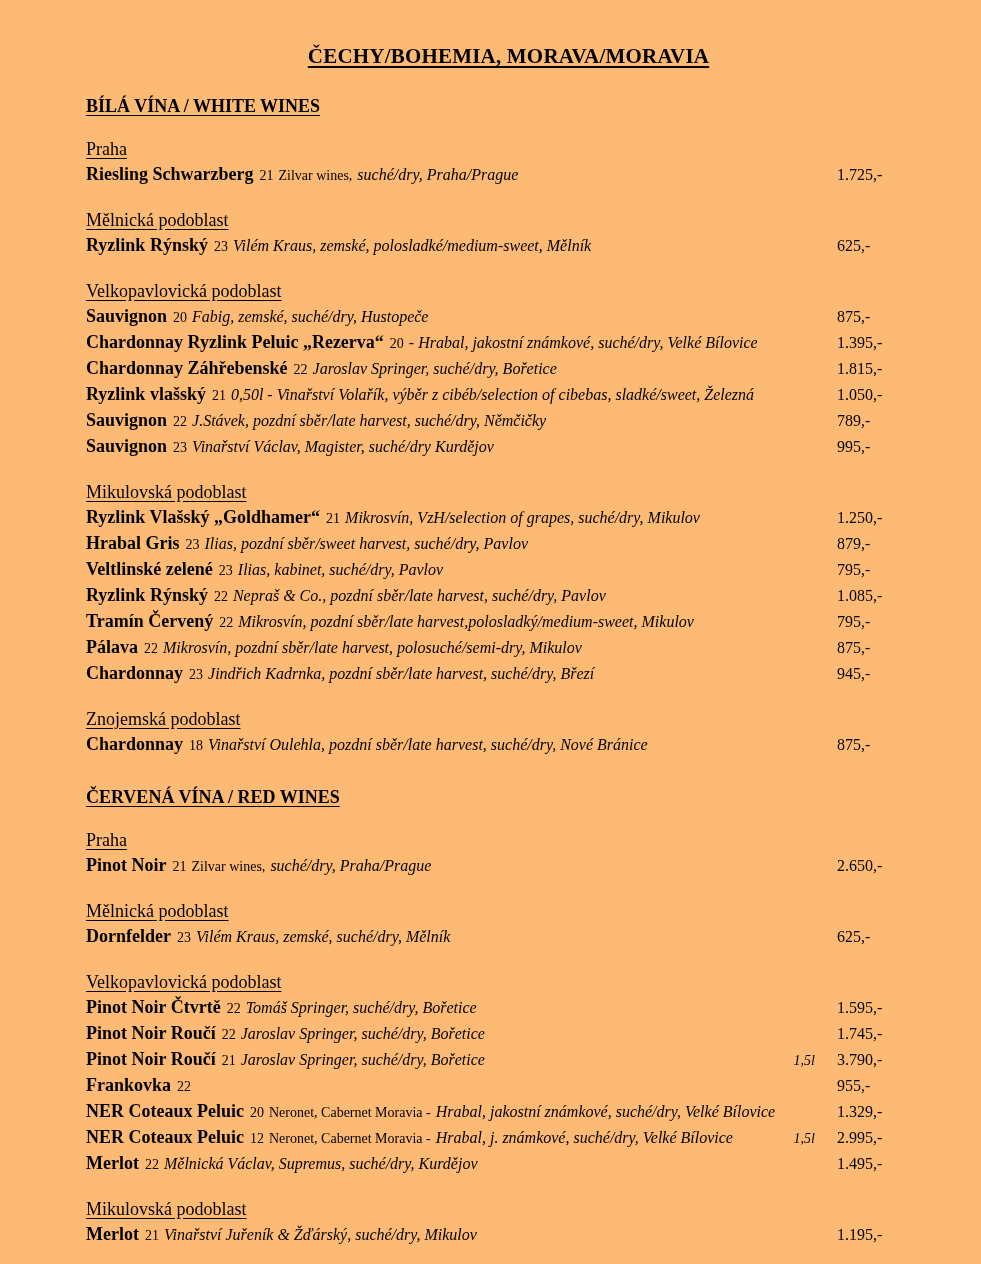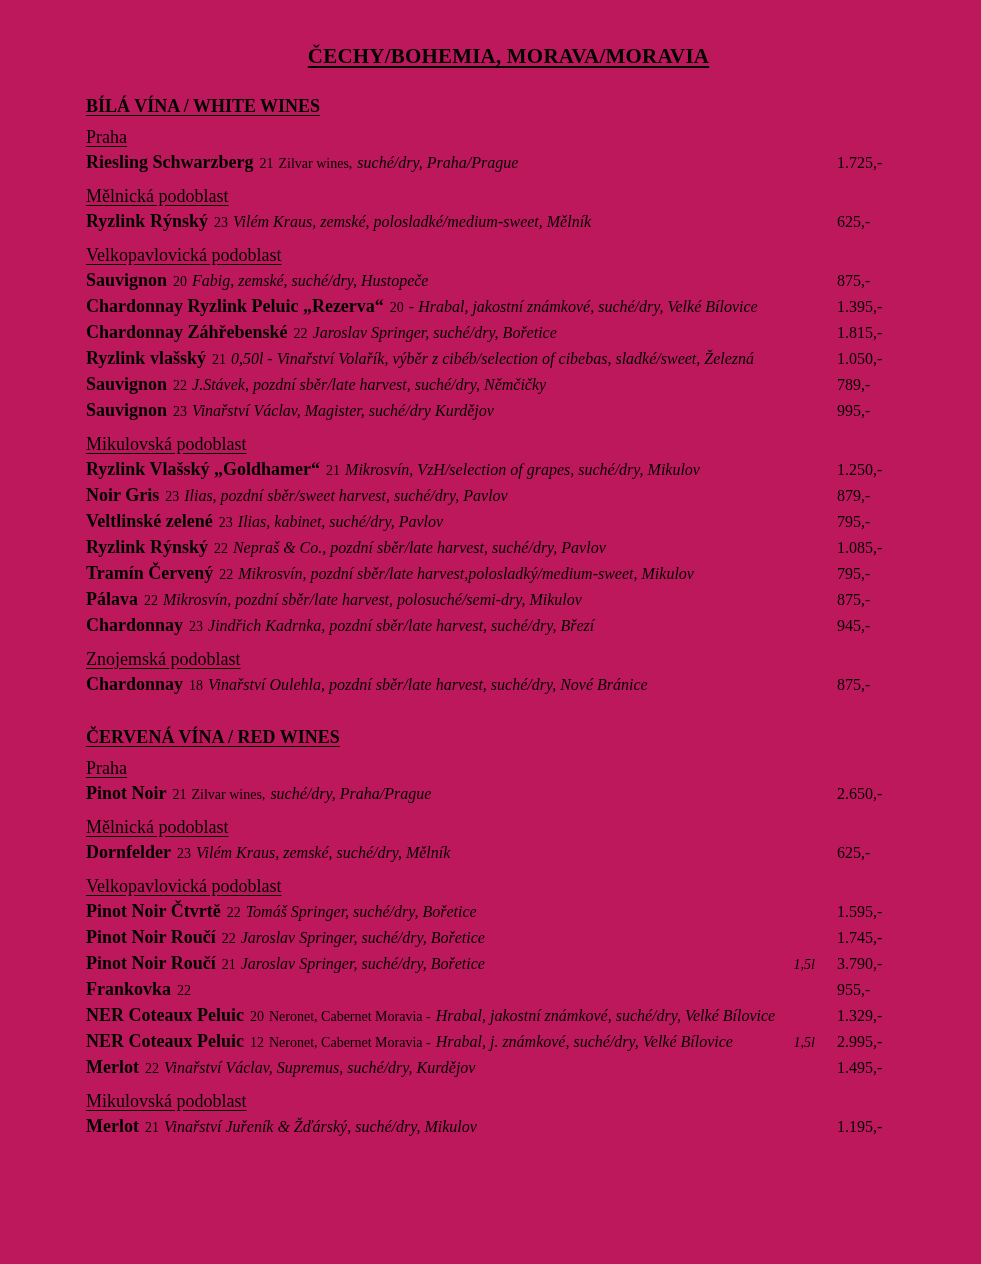--- a/index.html
+++ b/index.html
@@ -2,21 +2,21 @@
 <html><head>
 <meta charset="utf-8">
 <style>
   html,body { margin:0; padding:0; background:#ffffff; }
   .page {
     position:relative;
     width:981px; height:1264px;
     box-sizing:border-box;
     padding:44px 50px 10px 86px;
     overflow:hidden;
-    background:#be185d;
+    background:#fdba74;
     color:#000000;
     font-family:"Liberation Serif", serif;
   }
   .title {
     text-align:center;
     font-size:21px;
     font-weight:bold;
     text-decoration:underline;
     text-underline-offset:3px;
     margin:0;
@@ -24,21 +24,21 @@
   }
   .section { margin:0; }
   .section-heading {
     font-size:18px;
     font-weight:bold;
     text-decoration:underline;
     text-underline-offset:3px;
     margin:27px 0 2px 0;
   }
   .section + .section .section-heading { margin-top:29px; }
-  .region { margin-top:8px; }
+  .region { margin-top:20px; }
   .region-name {
     font-size:18px;
     font-weight:normal;
     text-decoration:underline;
     text-underline-offset:3px;
     line-height:25px;
     margin:0;
   }
   .wine-row {
     display:flex;
@@ -165,21 +165,21 @@
     <span class="wine-name">Ryzlink Vlašský „Goldhamer“</span>
     <span class="wine-vintage">21</span>
 
     <span class="wine-desc">Mikrosvín, VzH/selection of grapes, suché/dry, Mikulov</span>
     <span class="row-spacer"></span>
 
     <span class="wine-price">1.250,-</span>
   </div>
 
   <div class="wine-row">
-    <span class="wine-name">Noir Gris</span>
+    <span class="wine-name">Hrabal Gris</span>
     <span class="wine-vintage">23</span>
 
     <span class="wine-desc">Ilias, pozdní sběr/sweet harvest, suché/dry, Pavlov</span>
     <span class="row-spacer"></span>
 
     <span class="wine-price">879,-</span>
   </div>
 
   <div class="wine-row">
     <span class="wine-name">Veltlinské zelené</span>
@@ -342,21 +342,21 @@
     <span class="wine-desc">Hrabal, j. známkové, suché/dry, Velké Bílovice</span>
     <span class="row-spacer"></span>
     <span class="wine-size">1,5l</span>
     <span class="wine-price">2.995,-</span>
   </div>
 
   <div class="wine-row">
     <span class="wine-name">Merlot</span>
     <span class="wine-vintage">22</span>
 
-    <span class="wine-desc">Vinařství Václav, Supremus,  suché/dry, Kurdějov</span>
+    <span class="wine-desc">Mělnická Václav, Supremus,  suché/dry, Kurdějov</span>
     <span class="row-spacer"></span>
 
     <span class="wine-price">1.495,-</span>
   </div>
 </div>
   </div>
 
   <div class="region">
     <div class="region-name">Mikulovská podoblast</div>
     <div>

